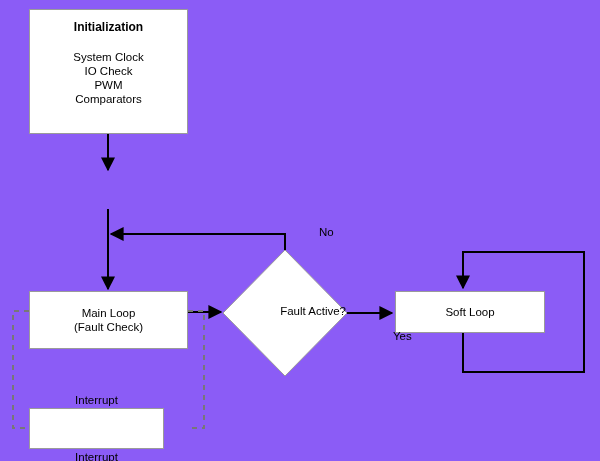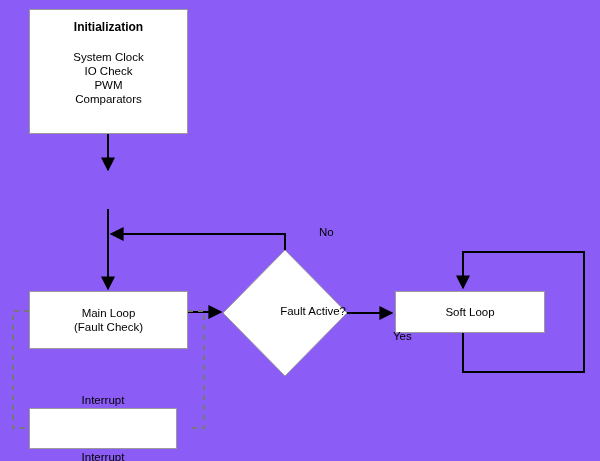--- a/index.html
+++ b/index.html
@@ -60,21 +60,21 @@
   }
   #main-loop-node {
     left: 29px;
     top: 291px;
     width: 159px;
     height: 58px;
   }
   #interrupt-node {
     left: 29px;
     top: 408px;
-    width: 148px;
+    width: 135px;
     height: 41px;
     gap: 43px;
   }
   #fault-loop-node {
     left: 395px;
     top: 291px;
     width: 150px;
     height: 42px;
   }
   .diamond-label {

